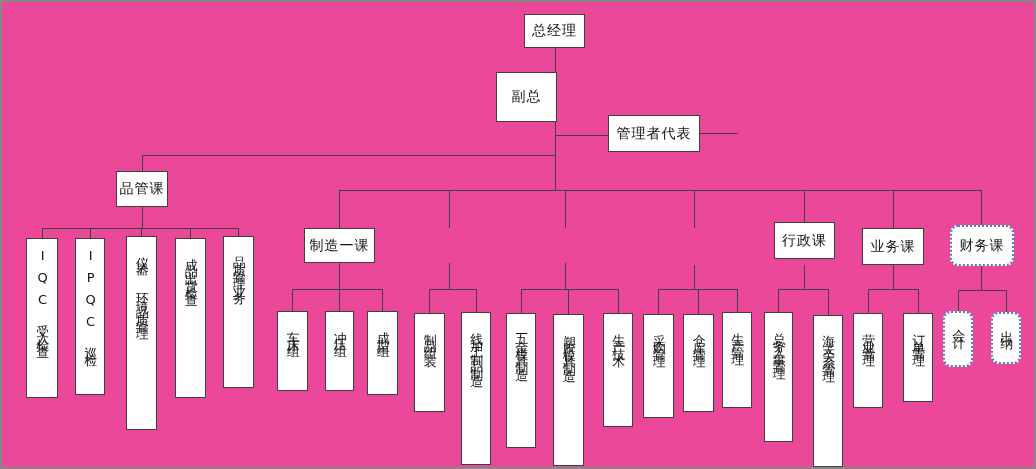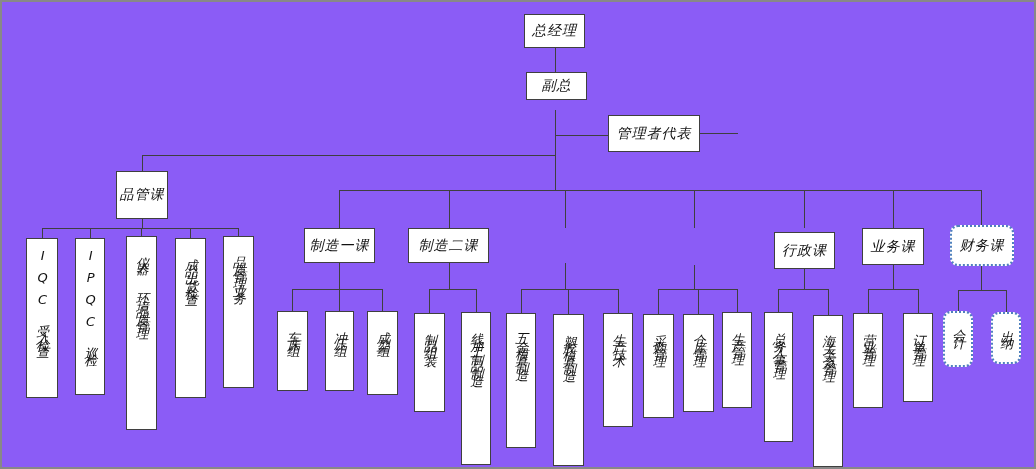--- a/index.html
+++ b/index.html
@@ -1,19 +1,19 @@
 <!DOCTYPE html>
 <html><head>
 <meta charset="utf-8">
 <style>
   * { margin:0; padding:0; box-sizing:border-box; }
   html,body { background:#fff; font-family:"DejaVu Sans", sans-serif; }
   .canvas {
     position:relative; width:1036px; height:469px;
-    background:#8b5cf6; border:2px solid #888; overflow:hidden;font-style:italic;
+    background:#ec4899; border:2px solid #888; overflow:hidden;
   }
   .box {
     position:absolute; border:1px solid #3f3f3f; background:#fff;
     display:flex; align-items:center; justify-content:center;
     font-size:14px; color:#111; letter-spacing:1px; text-align:center;
   }
   .vbox { align-items:flex-start; justify-content:center; padding-top:9px; }
   .vtext {
     writing-mode:vertical-rl; text-orientation:upright;
     letter-spacing:7px; font-size:13px; line-height:1.1; color:#111;
@@ -83,43 +83,42 @@
   <div class="hl" style="left:866px;top:287px;width:50px"></div>
   <div class="vl" style="left:866px;top:287px;height:24px"></div>
   <div class="vl" style="left:916px;top:287px;height:24px"></div>
 
   <div class="vl" style="left:979px;top:264px;height:24px"></div>
   <div class="hl" style="left:956px;top:288px;width:48px"></div>
   <div class="vl" style="left:956px;top:288px;height:21px"></div>
   <div class="vl" style="left:1004px;top:288px;height:22px"></div>
 
   <div class="box" style="left:522px;top:12px;width:61px;height:34px">总经理</div>
-  <div class="box" style="left:524px;top:70px;width:61px;height:28px">副总</div>
+  <div class="box" style="left:494px;top:70px;width:61px;height:50px">副总</div>
   <div class="box" style="left:606px;top:113px;width:92px;height:37px">管理者代表</div>
 
-  <div class="box" style="left:114px;top:169px;width:52px;height:48px">品管课</div>
+  <div class="box" style="left:114px;top:169px;width:52px;height:36px">品管课</div>
   <div class="box vbox" style="left:24px;top:236px;width:32px;height:160px">
       <span class="vtext">IQC受入检查</span>
     </div>
   <div class="box vbox" style="left:73px;top:236px;width:30px;height:157px">
       <span class="vtext">IPQC巡检</span>
     </div>
   <div class="box vbox" style="left:124px;top:234px;width:31px;height:194px">
       <span class="vtext">仪器/环境品质管理</span>
     </div>
   <div class="box vbox" style="left:173px;top:236px;width:31px;height:160px">
       <span class="vtext">成品出货检查</span>
     </div>
   <div class="box vbox" style="left:221px;top:234px;width:31px;height:152px">
       <span class="vtext">品质管理业务</span>
     </div>
 
   <div class="box" style="left:302px;top:226px;width:71px;height:35px">制造一课</div>
-  <div class="box" style="left:406px;top:226px;width:81px;height:35px">制造二课</div>
-  <div class="box" style="left:772px;top:230px;width:61px;height:37px">行政课</div>
+  <div class="box" style="left:772px;top:220px;width:61px;height:37px">行政课</div>
   <div class="box dashed" style="left:948px;top:223px;width:64px;height:41px">财务课</div>
   <div class="box" style="left:860px;top:226px;width:62px;height:37px">业务课</div>
 
   <div class="box vbox" style="left:275px;top:309px;width:31px;height:80px">
       <span class="vtext">车床组</span>
     </div>
   <div class="box vbox" style="left:323px;top:309px;width:29px;height:80px">
       <span class="vtext">冲压组</span>
     </div>
   <div class="box vbox" style="left:365px;top:309px;width:31px;height:84px">

